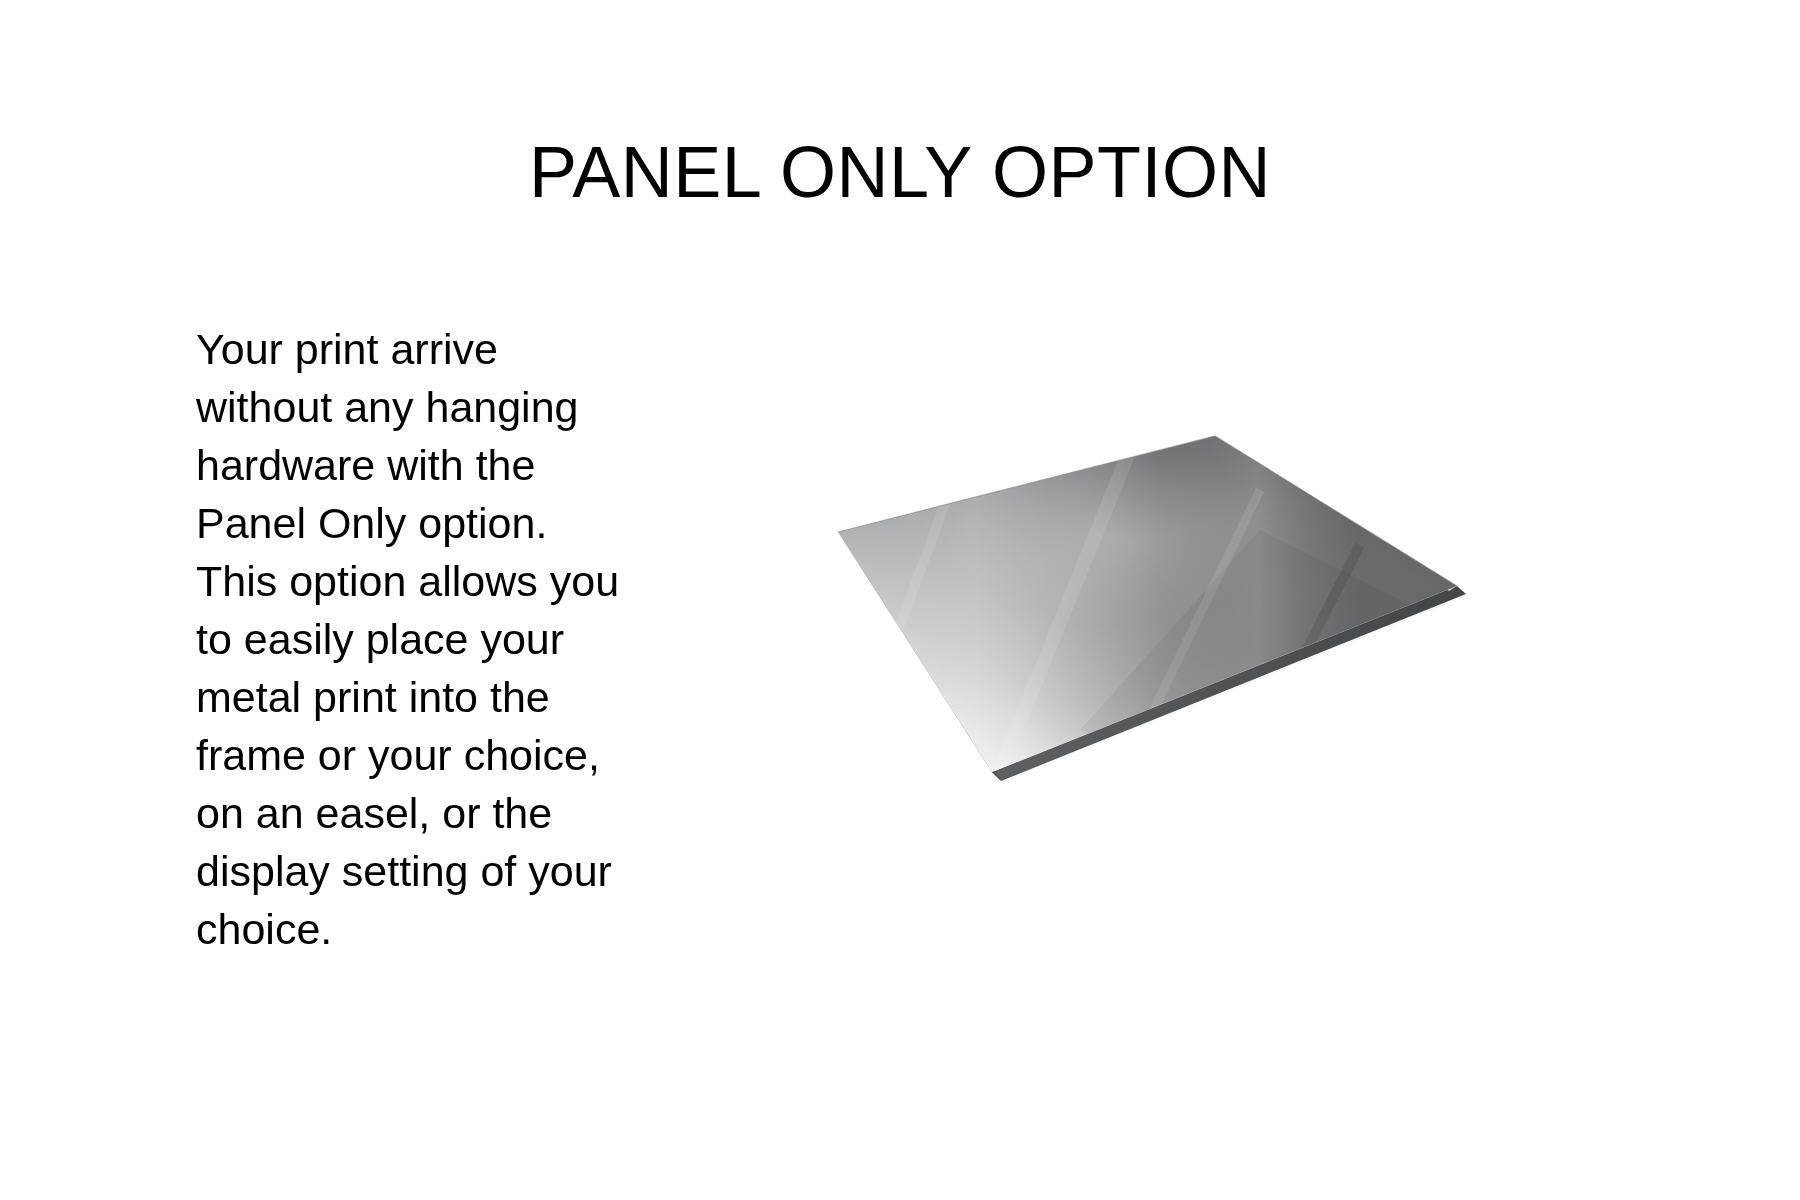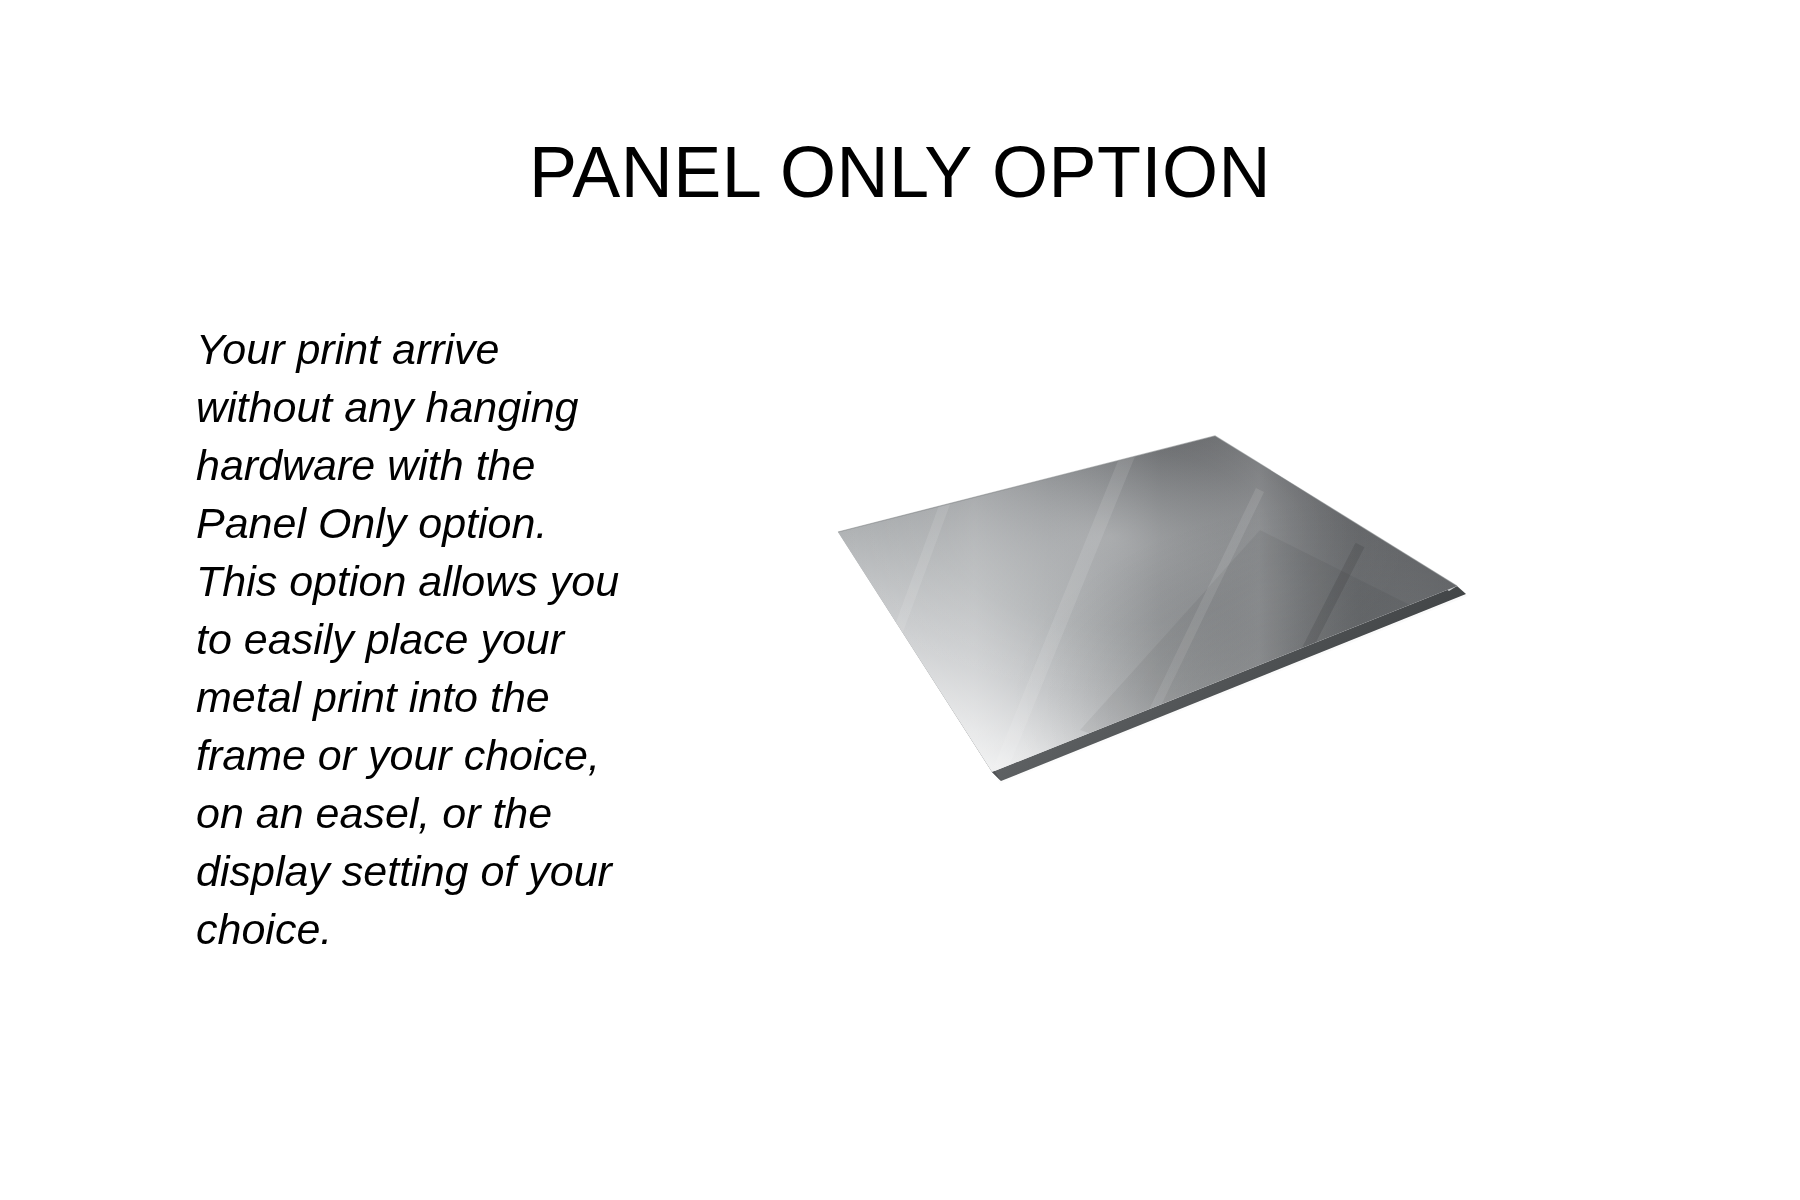--- a/index.html
+++ b/index.html
@@ -40,21 +40,20 @@
   #body-text {
     position: absolute;
     left: 196px;
     top: 320px;
     width: 430px;
     font-size: 43px;
     line-height: 58px;
     font-weight: 400;
     color: #000000;
     text-align: left;
-    font-style: italic;
   }
 
   
   #panel-figure {
     position: absolute;
     left: 700px;
     top: 350px;
     width: 840px;
     height: 480px;
   }

